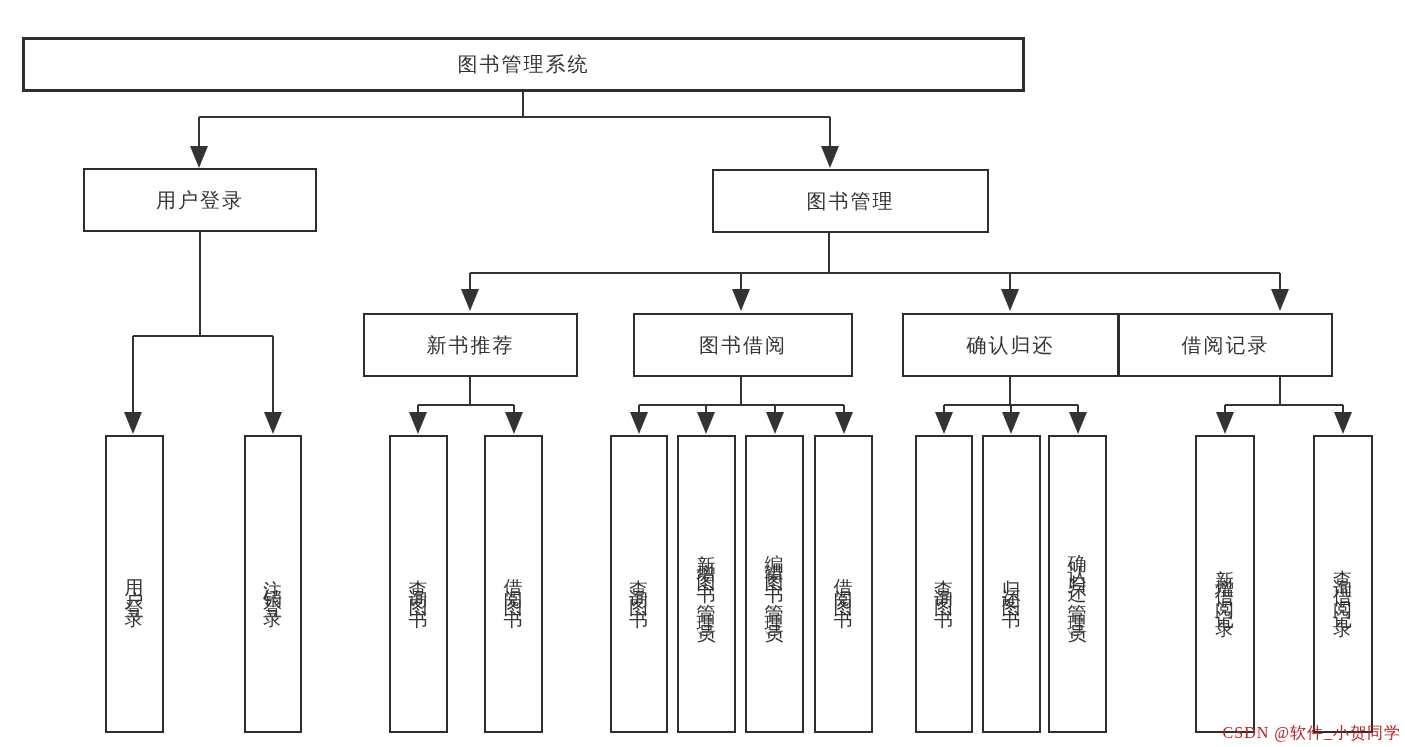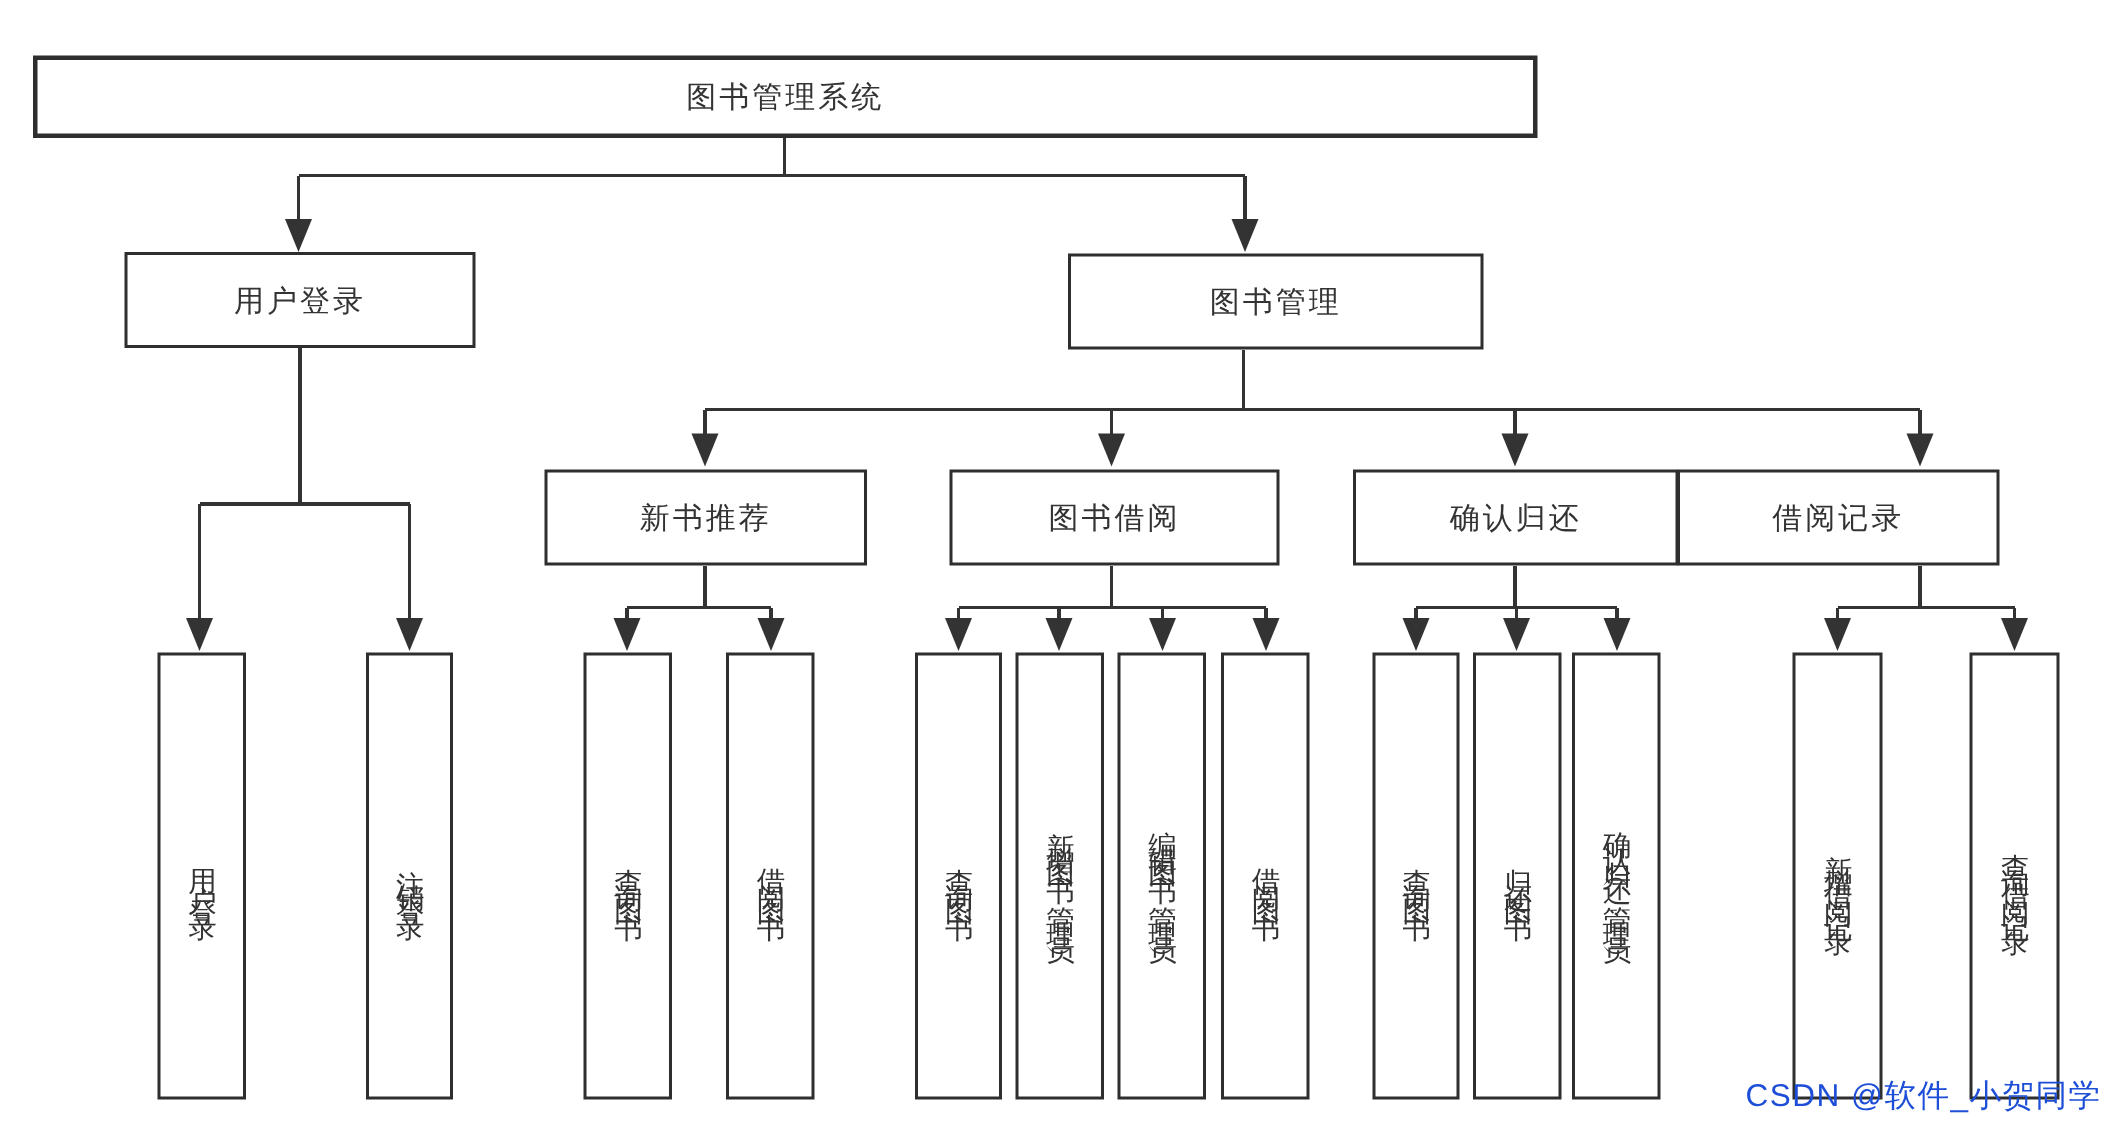--- a/index.html
+++ b/index.html
@@ -40,24 +40,25 @@
     text-orientation: mixed;
     font-size: 19px;
     letter-spacing: 10px;
     line-height: 1;
     white-space: nowrap;
   }
   .watermark {
     position: absolute;
     right: 4px;
     bottom: 3px;
-    font-size: 21px;
+    font-size: 16px;
     letter-spacing: 1px;
-    color: #1d4ed8;
+    color: #b91c1c;
     white-space: nowrap;
+    font-family: Liberation Serif, serif;
   }
 </style>
 </head>
 <body>
 
 <div class="canvas">
 
   <svg class="connectors" width="1405" height="747" viewBox="0 0 1405 747" xmlns="http://www.w3.org/2000/svg">
     <g stroke="#333333" stroke-width="2.5" fill="none" shape-rendering="crispEdges">
 

